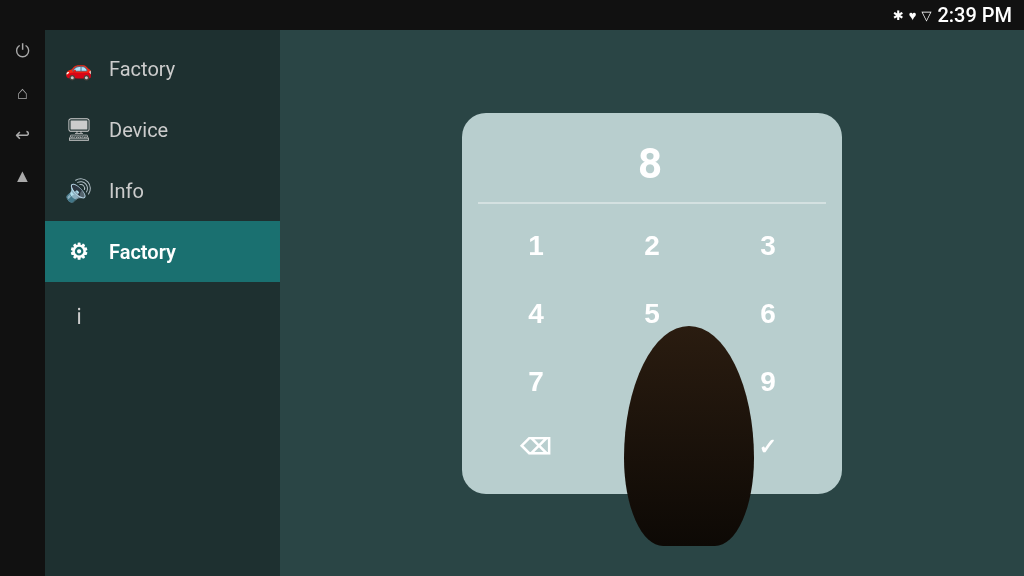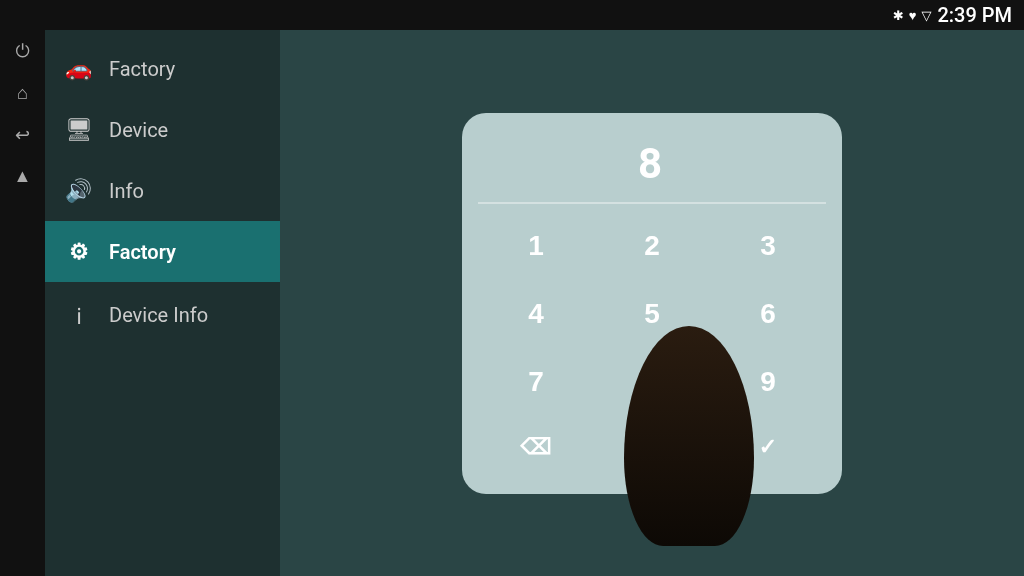--- a/index.html
+++ b/index.html
@@ -213,21 +213,20 @@
   <div class="menu-item">
     <span class="menu-icon">🔊</span>
     <span>Info</span>
   </div>
   <div class="menu-item active">
     <span class="menu-icon">⚙</span>
     <span>Factory</span>
   </div>
   <div class="menu-item">
     <span class="menu-icon">ℹ</span>
-    <span>Device Info</span>
   </div>
 </div>
 
 <div class="main">
   <div class="main-wrapper">
 
     <div class="pin-dialog">
       <div class="pin-display">8</div>
       <div class="keypad">
         <button class="key-btn">1</button>

